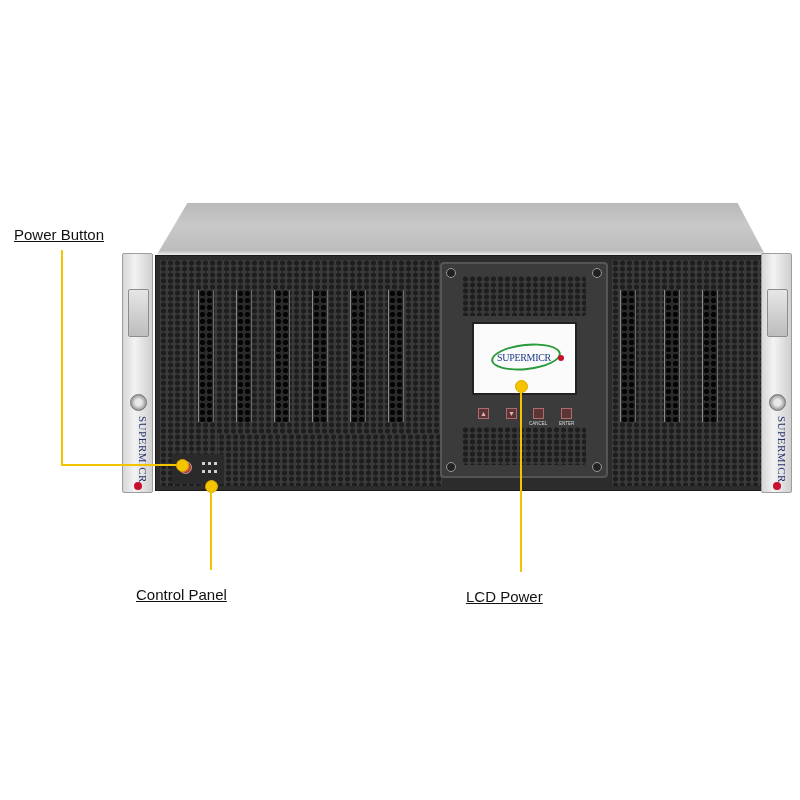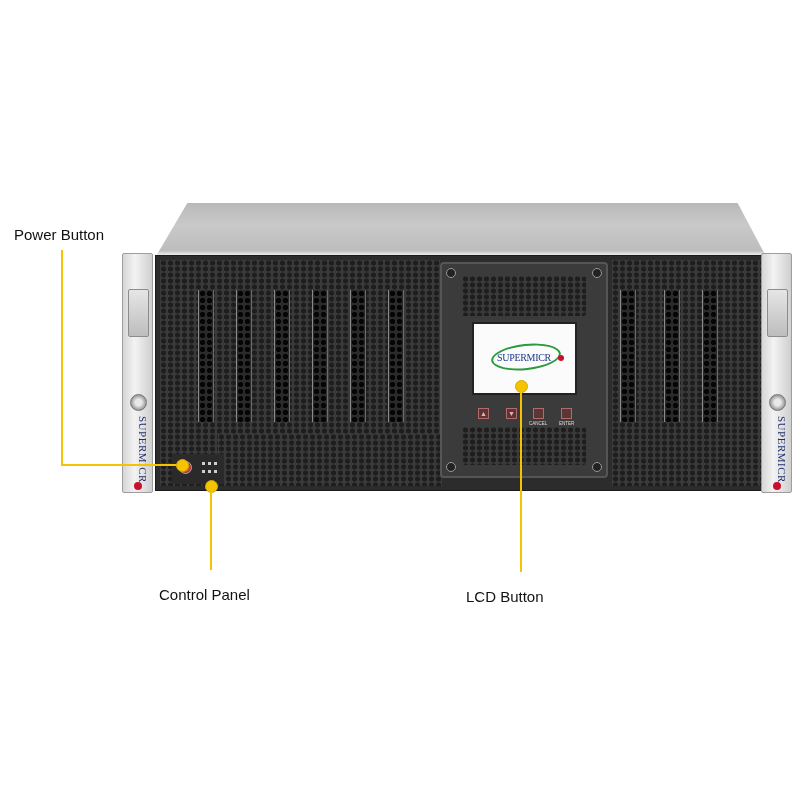--- a/index.html
+++ b/index.html
@@ -1,18 +1,18 @@
 <!DOCTYPE html>
 <html><head>
 <meta charset="utf-8">
 <style>
   html,body{margin:0;padding:0;background:#fff;}
   body{width:800px;height:800px;position:relative;overflow:hidden;font-family:"Liberation Sans",sans-serif;}
   .abs{position:absolute;}
-  .label{position:absolute;font-size:15px;color:#111;white-space:nowrap;}
+  .label{position:absolute;font-size:15px;color:#111;white-space:nowrap;text-decoration:underline;}
   .line{position:absolute;background:#f5c400;}
   .dot{position:absolute;width:11px;height:11px;border-radius:50%;background:#f5c400;border:1px solid #d9a800;}
   
   .lid{position:absolute;left:157px;top:203px;width:608px;height:56px;
        clip-path:polygon(5% 0,95.5% 0,100% 92%,100% 100%,0 100%,0 92%);
        background:linear-gradient(180deg,#b9b9b9 0%,#c9c9c9 40%,#bdbdbd 85%,#e8e8e8 92%,#9a9a9a 100%);}
   .front{position:absolute;left:155px;top:255px;width:612px;height:236px;background:#2c2c2c;border:1px solid #1a1a1a;box-sizing:border-box;}
   .mesh{position:absolute;background-color:#3a3a3a;
         background-image:radial-gradient(circle,#1e1e1e 2.3px,transparent 2.8px);
         background-size:7px 6px;}
@@ -110,17 +110,17 @@
 <div class="led" style="left:208px;top:470px;"></div>
 <div class="led" style="left:214px;top:470px;"></div>
 
 <div class="label" style="left:14px;top:226px;">Power Button</div>
 <div class="line" style="left:61px;top:250px;width:2px;height:215px;"></div>
 <div class="line" style="left:61px;top:464px;width:120px;height:2px;"></div>
 <div class="dot" style="left:176px;top:459px;"></div>
 
 <div class="dot" style="left:205px;top:480px;"></div>
 <div class="line" style="left:210px;top:486px;width:2px;height:84px;"></div>
-<div class="label" style="left:159px;top:586px;">Control Panel</div>
+<div class="label" style="left:136px;top:586px;">Control Panel</div>
 
 <div class="dot" style="left:515px;top:380px;"></div>
 <div class="line" style="left:520px;top:386px;width:2px;height:186px;"></div>
-<div class="label" style="left:466px;top:588px;">LCD Button</div>
+<div class="label" style="left:466px;top:588px;">LCD Power</div>
 
 </body></html>

